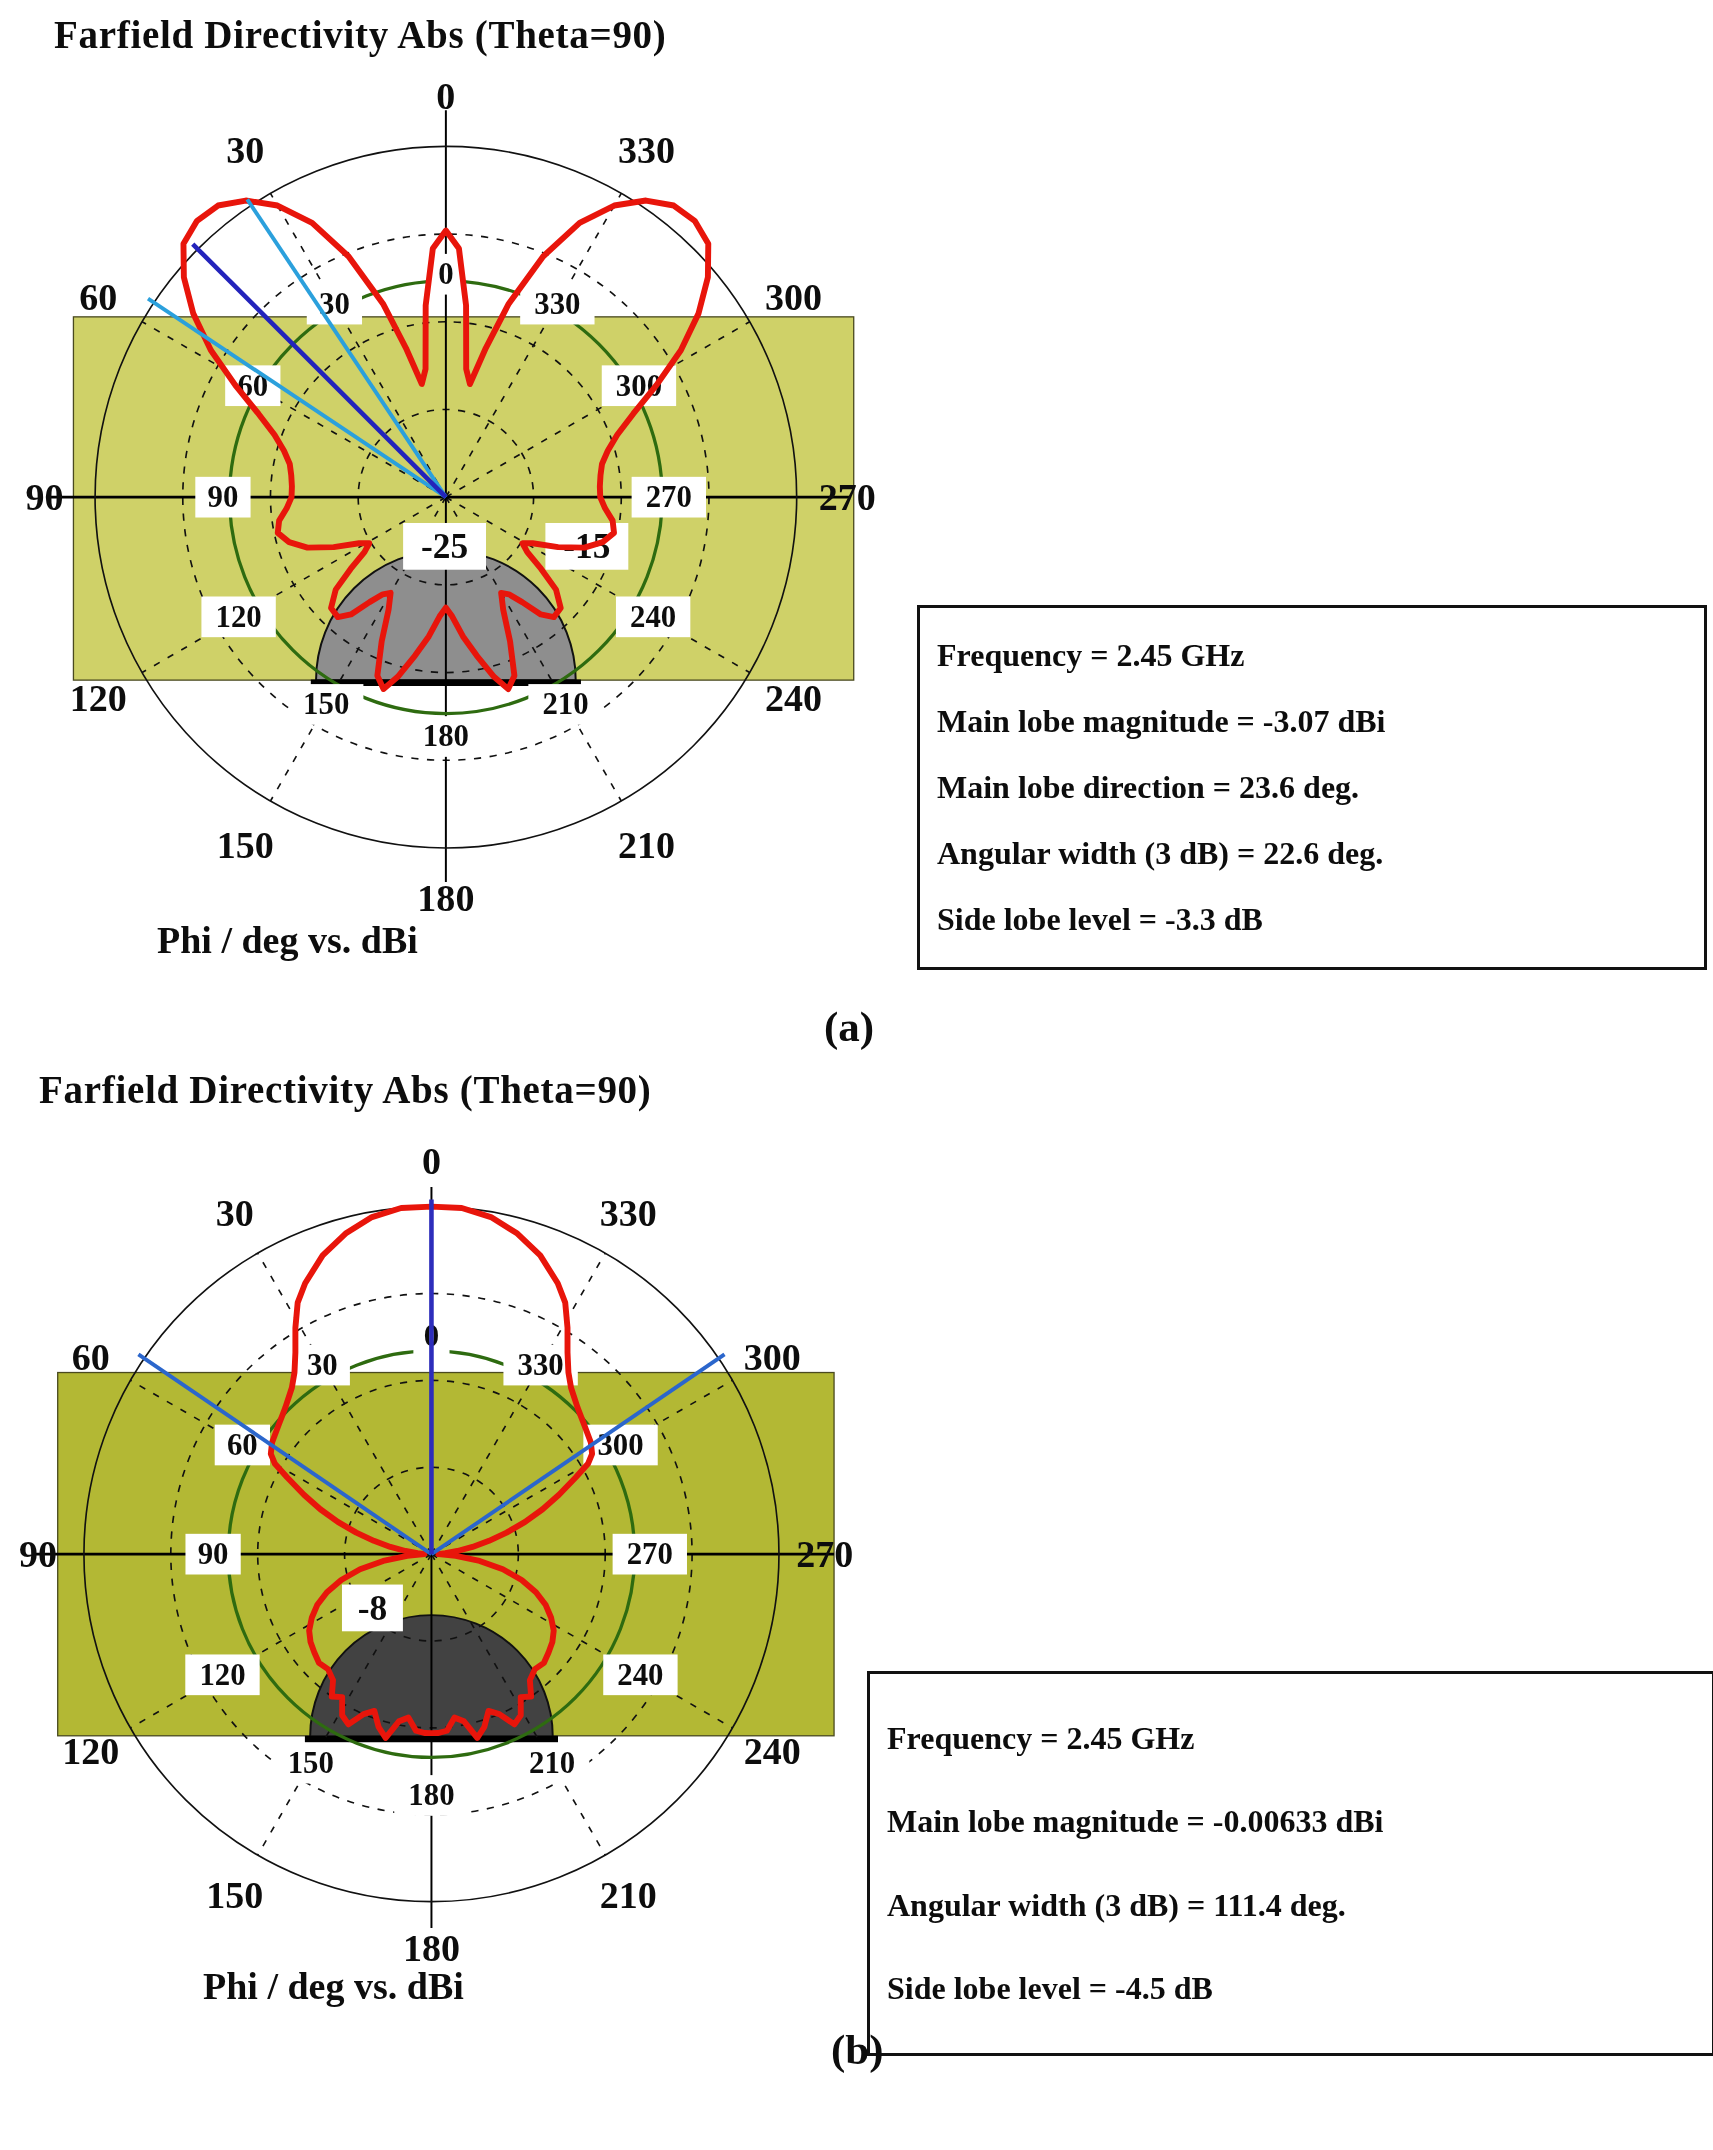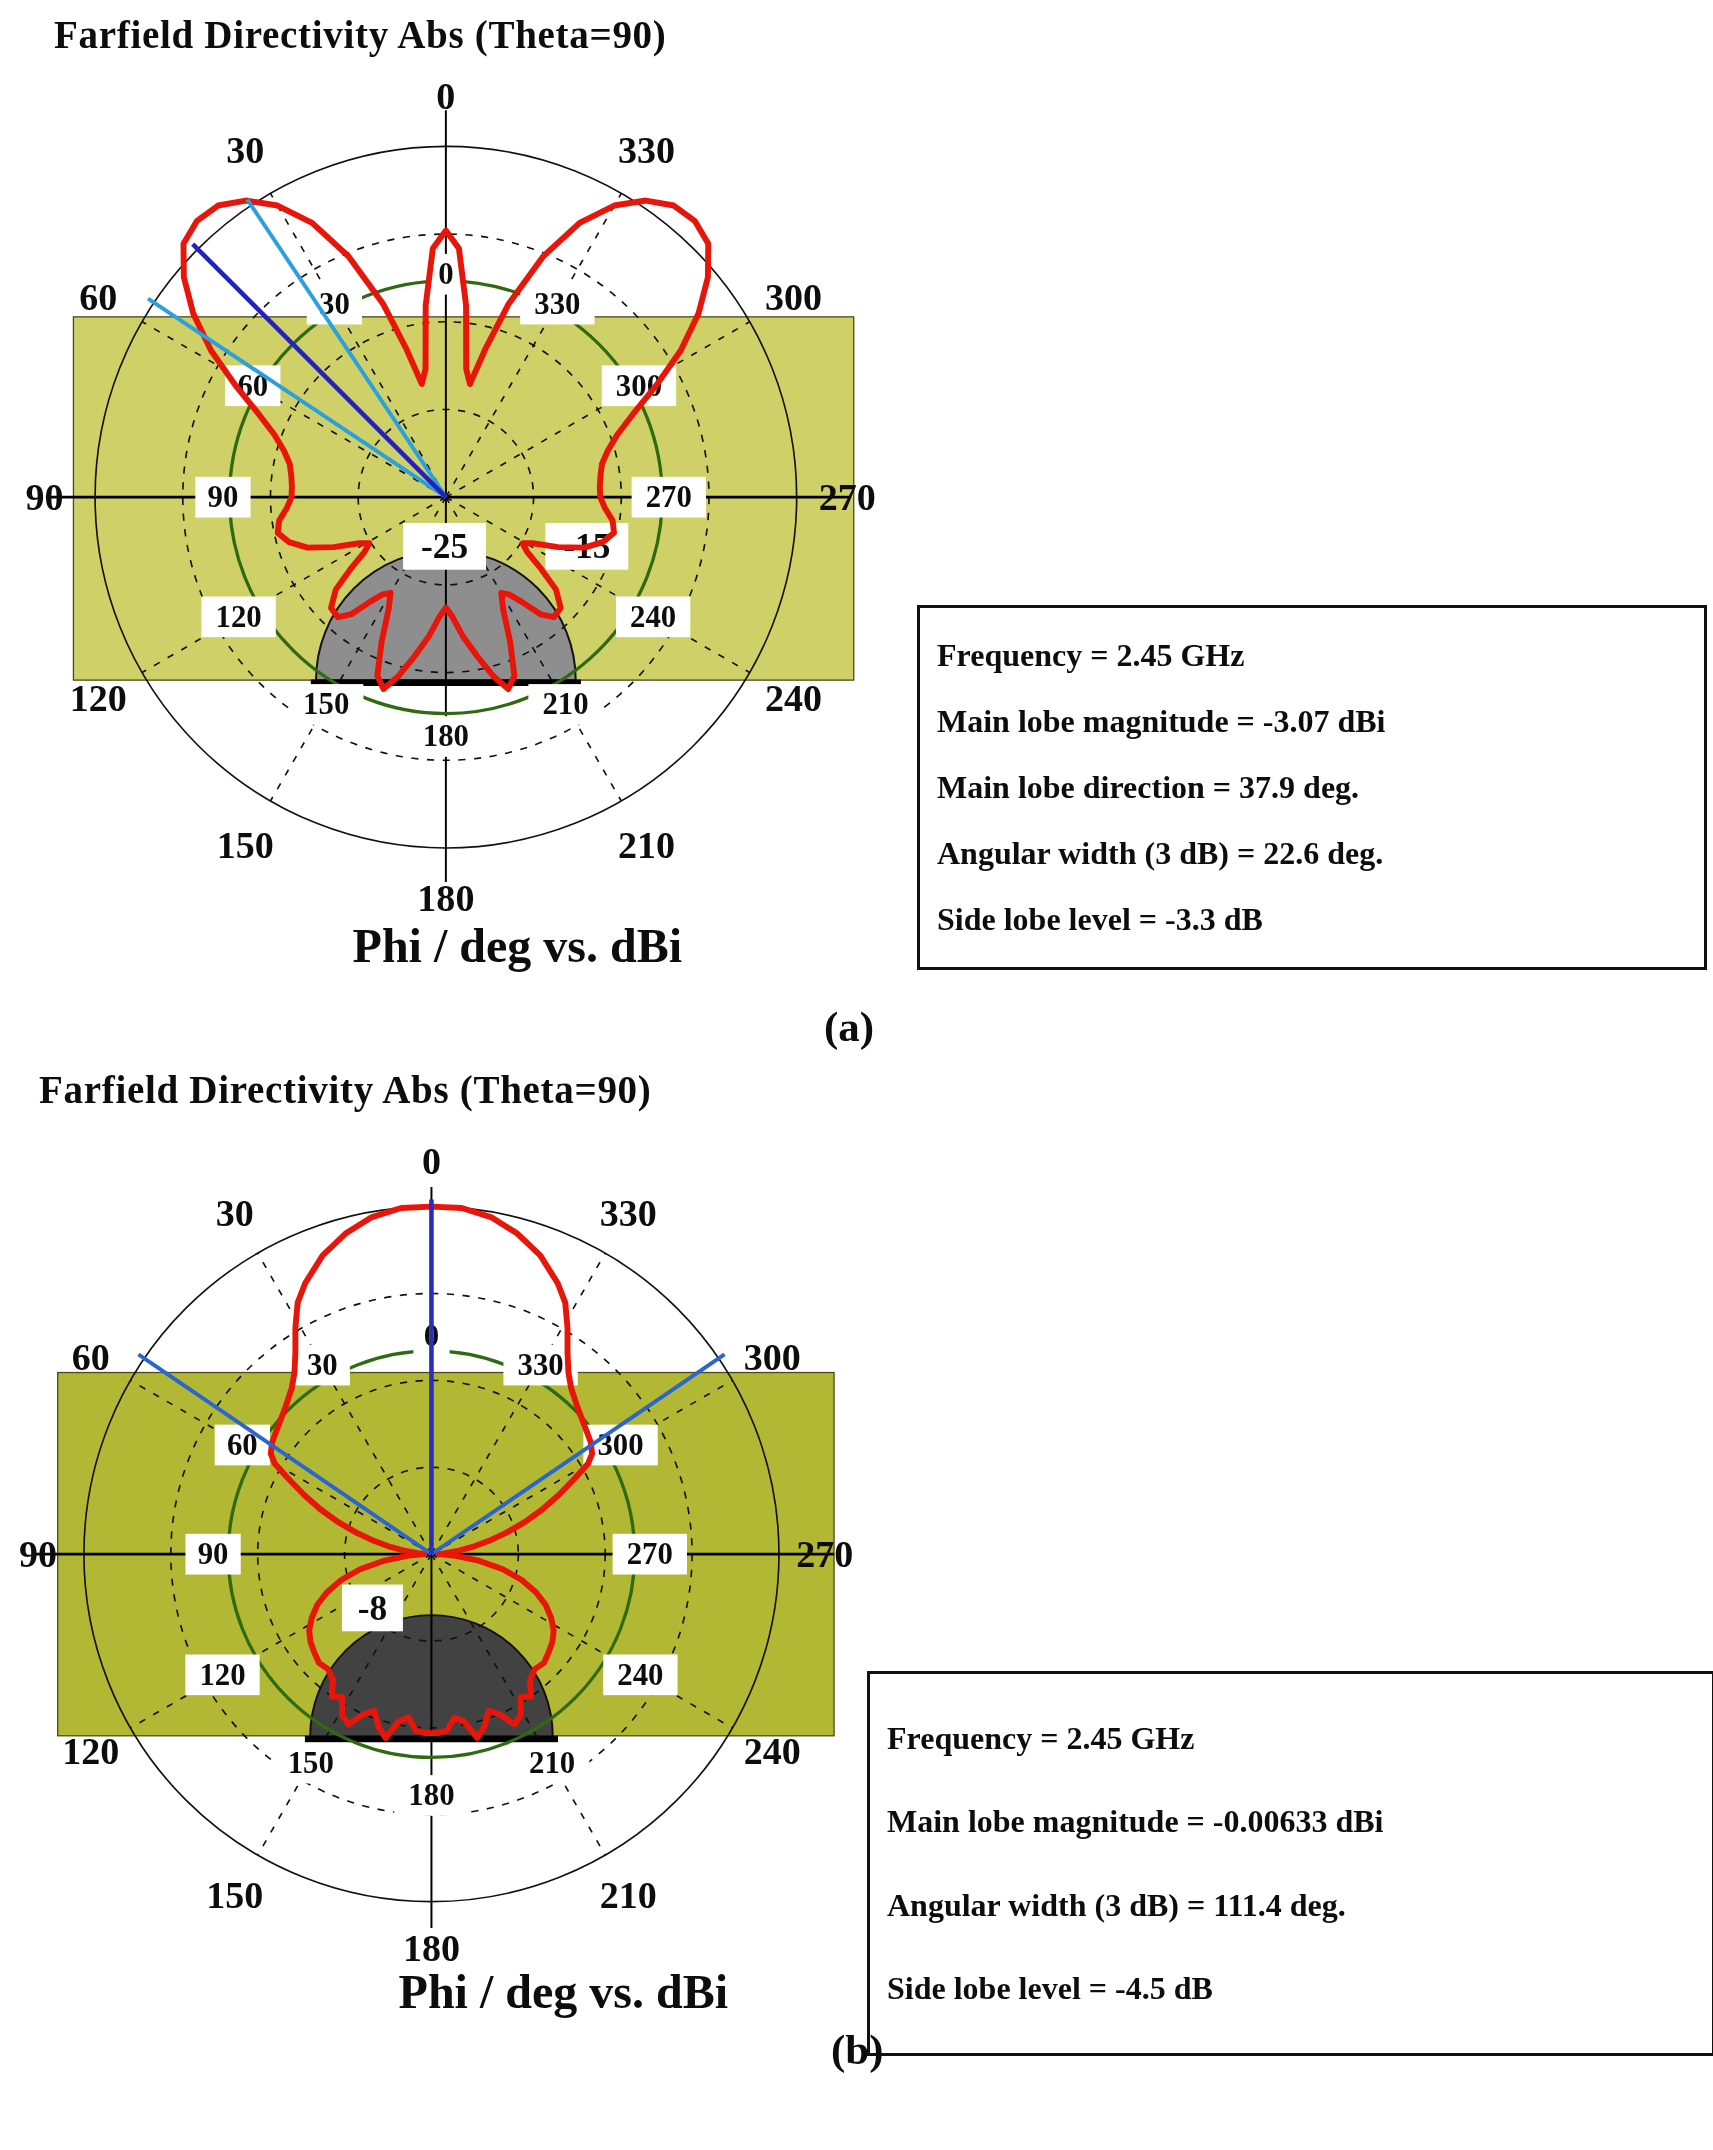--- a/index.html
+++ b/index.html
@@ -6,21 +6,21 @@
   .page{position:relative;width:1714px;height:2151px;background:#ffffff;
         font-family:"Liberation Serif",serif;font-weight:bold;color:#0d0d0d;overflow:hidden;}
   #chart-svg{position:absolute;left:0;top:0;}
   .title{position:absolute;font-size:39px;letter-spacing:0.7px;white-space:nowrap;}
   .t-a{left:54px;top:11.8px;}
   .t-b{left:39px;top:1067px;}
   .stats{position:absolute;border:3.3px solid #111;background:#fff;display:flex;flex-direction:column;
          justify-content:space-evenly;padding-left:17px;font-size:32px;white-space:nowrap;margin-top:46px;}
   .s-a{left:917px;top:559px;width:767px;height:359px;}
   .s-b{left:867px;top:1625px;width:825px;height:379px;}
-  .axis-caption{position:absolute;font-size:48px;text-align:right;width:525px;}
+  .axis-caption{position:absolute;font-size:38px;text-align:left;width:525px;}
   .ac-a{left:157px;top:918px;}
   .ac-b{left:203px;top:1964px;}
   .pcap{position:absolute;font-size:43px;}
   .cap-a{left:824px;top:1002px;}
   .cap-b{left:831px;top:2025px;}
 </style>
 </head>
 <body>
 
 <div class="page">
@@ -153,21 +153,21 @@
         <text x="958.0000000000002" y="1850.384757729337" text-anchor="middle" dominant-baseline="central" font-size="58" font-weight="bold" font-family="&quot;Liberation Serif&quot;,serif" fill="#0d0d0d">330</text>
       </g>
     </svg>
 
   <div class="title t-a">Farfield Directivity Abs (Theta=90)</div>
   <div class="title t-b">Farfield Directivity Abs (Theta=90)</div>
 
   <div class="stats s-a">
     <div>Frequency = 2.45 GHz</div>
     <div>Main lobe magnitude =  -3.07 dBi</div>
-    <div>Main lobe direction =  37.9 deg.</div>
+    <div>Main lobe direction =  23.6 deg.</div>
     <div>Angular width (3 dB) =  22.6 deg.</div>
     <div>Side lobe level =  -3.3 dB</div>
   </div>
 
   <div class="stats s-b">
     <div>Frequency = 2.45 GHz</div>
     <div>Main lobe magnitude = -0.00633 dBi</div>
     <div>Angular width (3 dB) =  111.4 deg.</div>
     <div>Side lobe level =  -4.5 dB</div>
   </div>

